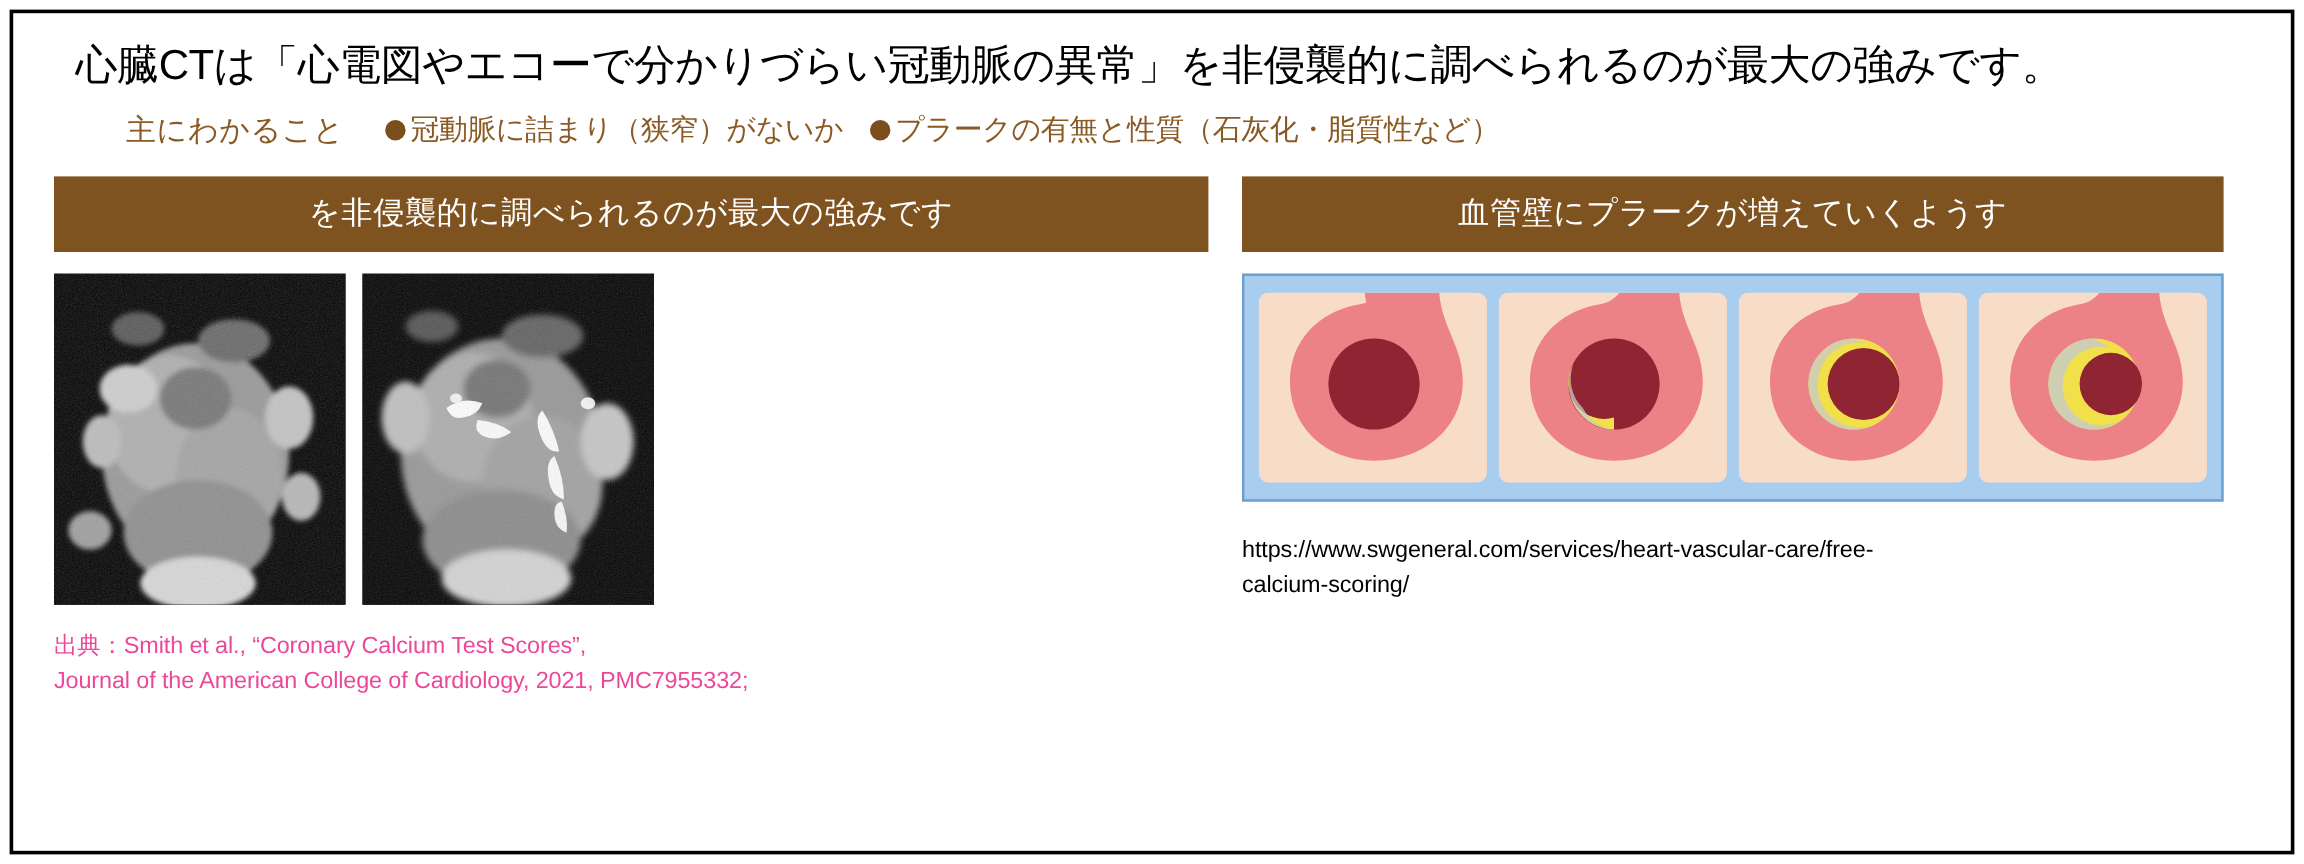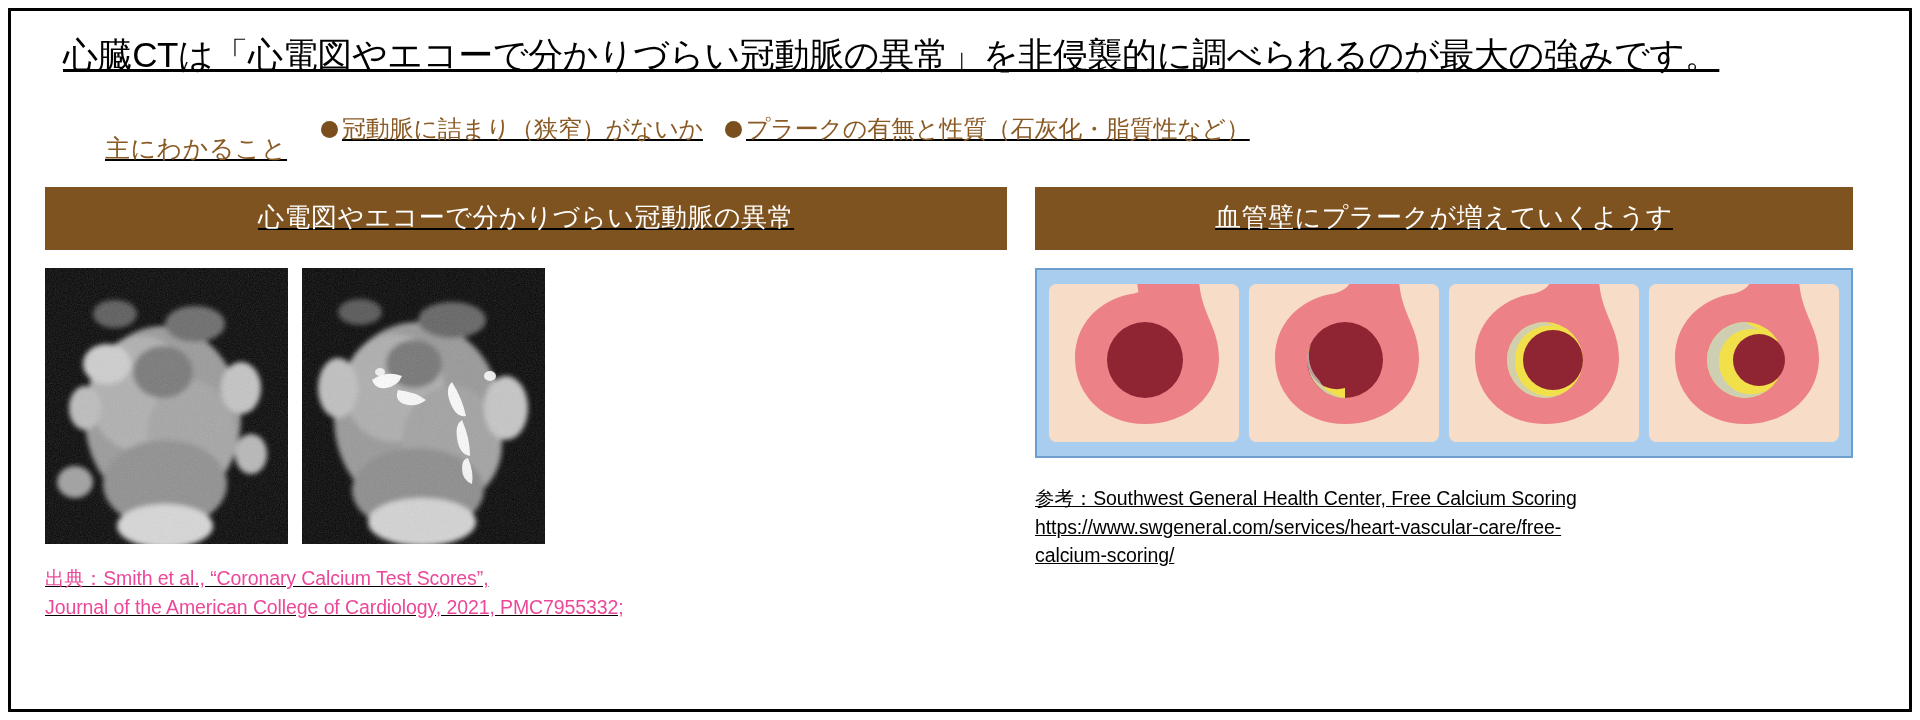--- a/index.html
+++ b/index.html
@@ -27,21 +27,20 @@
     height: 704px;
     border: 3px solid #000000;
     box-sizing: border-box;
     background: #ffffff;
   }
   .inner {
     position: absolute;
     left: 0; top: 0; right: 0; bottom: 0;
     padding: 24px 26px 10px 34px;
     box-sizing: border-box;
-    text-decoration: underline;
   }
 
   
   .title {
     font-size: 35px;
     line-height: 1.12;
     color: #000000;
     letter-spacing: -0.4px;
     white-space: nowrap;
     font-weight: 400;
@@ -55,21 +54,20 @@
     margin-top: 18px;
     padding-left: 60px;
   }
   .summary-label {
     font-size: 25px;
     color: #8a5a24;
     white-space: nowrap;
     letter-spacing: 0.5px;
     flex: 0 0 auto;
     padding-right: 34px;
-    margin-top: 40px;
   }
   .summary-lines {
     flex: 1 1 auto;
   }
   .summary-row {
     display: flex;
     align-items: flex-end;
     white-space: nowrap;
     line-height: 1.32;
   }
@@ -196,21 +194,21 @@
             </span>
           </div>
 
 
         </div>
       </div>
 
       <div class="panels">
 
         <div class="panel-left">
-          <div class="panel-header">心電図やエコーで分かりづらい冠動脈の異常</div>
+          <div class="panel-header">を非侵襲的に調べられるのが最大の強みです</div>
 
           <div class="panel-body">
             <div class="ct-row">
 
               <div class="ct-block">
                 <div class="ct-image">
                   <svg width="243" height="276" viewBox="0 0 243 276" xmlns="http://www.w3.org/2000/svg">
                     <defs>
                       <filter id="gr1" x="-20%" y="-20%" width="140%" height="140%">
                         <feTurbulence type="fractalNoise" baseFrequency="0.85" numOctaves="3" result="n"></feTurbulence>
@@ -362,21 +360,20 @@
                   <circle cx="96" cy="76" r="46" fill="#ec8288"></circle>
                   <circle cx="96" cy="76" r="38" fill="#f2e04a"></circle>
                   <circle cx="110" cy="76" r="26" fill="#8f2433"></circle>
                   <path d="M96 38 A38 38 0 0 0 96 114 A38 38 0 0 0 118 106 A32 32 0 0 1 70 78 A32 32 0 0 1 110 46 Z" fill="#c8cbc4" opacity="0.85"></path>
                 </svg>
               </div>
 
             </div>
 
             <div class="ref">
-              <div class="ref-line">参考：Southwest General Health Center, Free Calcium Scoring</div>
               <div class="ref-line">https://www.swgeneral.com/services/heart-vascular-care/free-</div>
               <div class="ref-line">calcium-scoring/</div>
             </div>
           </div>
         </div>
 
       </div>
     </div>
   </div>
 </div>

